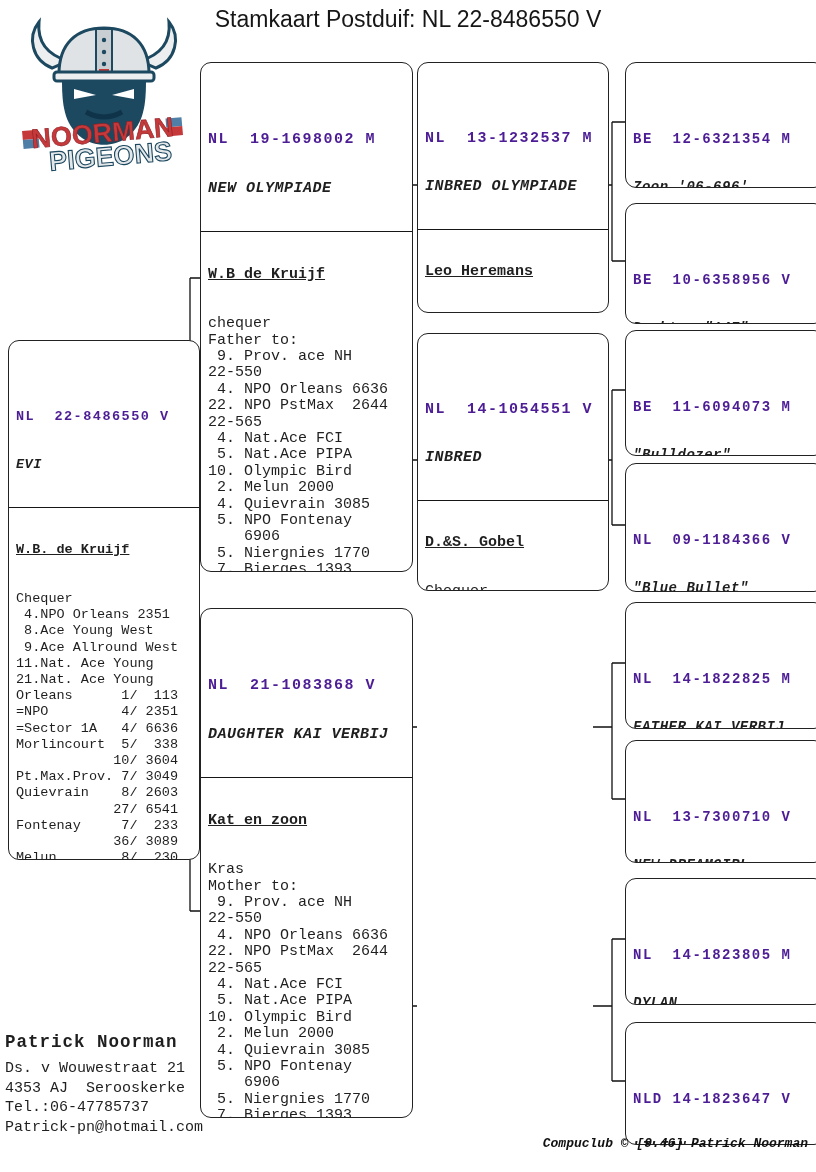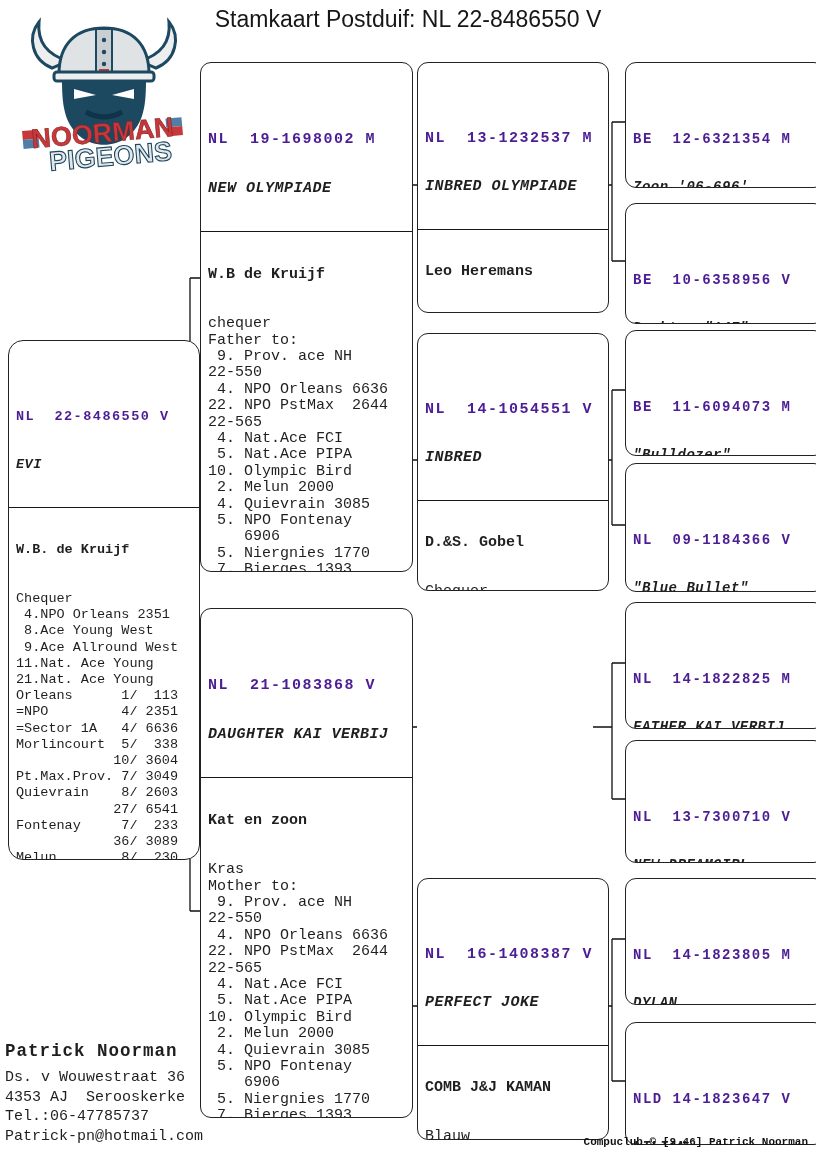--- a/index.html
+++ b/index.html
@@ -3,36 +3,36 @@
 <meta charset="utf-8">
 <style>
   html,body{margin:0;padding:0;background:#fff;}
   .page{position:relative;width:816px;height:1172px;background:#fff;overflow:hidden;
         font-family:"Liberation Mono","DejaVu Sans Mono",monospace;color:#1f1f1f;}
   .title{position:absolute;top:6px;left:0;width:100%;text-align:center;
          font-family:"Liberation Sans","DejaVu Sans",sans-serif;font-size:23px;color:#161616;}
   
   .pbox{position:absolute;border:1.4px solid #222;border-radius:11px;background:#fff;
         padding:3px 7px 0 7px;white-space:pre;overflow:hidden;line-height:16.2px;}
-  .c1{font-size:13.5px;border-radius:15px;}
+  .c1{font-size:13.5px;}
   .c2{font-size:15px;line-height:16.4px;}
   .c3{font-size:15px;}
   .c4{font-size:14px;}
   .hdr{border-bottom:1.5px solid #161616;margin:0 -7px 2px -7px;padding:0 7px 1px 7px;}
   .ring{color:#4c1d95;font-weight:bold;letter-spacing:1.5px;}
   .pname{font-style:italic;font-weight:bold;letter-spacing:0.5px;}
-  .owner{font-weight:bold;}
+  .owner{font-weight:bold;text-decoration:underline;}
   .line{white-space:pre;}
   
   .connectors{position:absolute;left:0;top:0;pointer-events:none;}
   
-  .contact{position:absolute;left:5px;top:1032px;margin-top:9px;}
+  .contact{position:absolute;left:5px;top:1032px;}
   .contact-name{font-weight:bold;font-size:17.5px;letter-spacing:1px;margin-bottom:7px;}
   .contact-lines .line{font-size:15px;line-height:19.5px;}
-  .credit{position:absolute;right:8px;top:1136px;font-size:11px;font-weight:bold;color:#111;}
+  .credit{position:absolute;right:8px;top:1136px;font-size:13px;font-style:italic;font-weight:bold;color:#111;}
   .logo{position:absolute;left:22px;top:14px;}
 </style>
 </head>
 <body>
 
 <div class="page">
 
   <div class="title">Stamkaart Postduif: NL  22-8486550 V</div>
 
   <svg class="logo" width="168" height="160" viewBox="0 0 168 160">
@@ -111,28 +111,20 @@
   <div class="pbox c3" style="left:417px;top:333px;width:176px;height:253px">
     <div class="hdr">
       <div class="ring">NL  14-1054551 V</div>
       <div class="pname">INBRED</div>
     </div>
     <div class="owner line">D.&amp;S. Gobel</div>
     <div><div class="line">Chequer</div></div>
   </div>
 
 
-  <div class="pbox c3" style="left:417px;top:878px;width:176px;height:257px">
-    <div class="hdr">
-      <div class="ring">NL  16-1408387 V</div>
-      <div class="pname">PERFECT JOKE</div>
-    </div>
-    <div class="owner line">COMB J&amp;J KAMAN</div>
-    <div><div class="line">Blauw</div></div>
-  </div>
 
   <div class="pbox c4" style="left:625px;top:62px;width:184px;height:121px">
     <div class="hdr">
       <div class="ring">BE  12-6321354 M</div>
       <div class="pname">Zoon '06-696'</div>
     </div>
     
     
   </div>
 
@@ -195,21 +187,21 @@
       <div class="ring">NLD 14-1823647 V</div>
       <div class="pname">LILIAN</div>
     </div>
     
     
   </div>
 
   <div class="contact">
     <div class="contact-name">Patrick Noorman</div>
     <div class="contact-lines">
-        <div class="line">Ds. v Wouwestraat 36</div>
+        <div class="line">Ds. v Wouwestraat 21</div>
         <div class="line">4353 AJ  Serooskerke</div>
         <div class="line">Tel.:06-47785737</div>
         <div class="line">Patrick-pn@hotmail.com</div>
       </div>
   </div>
 
   <div class="credit">Compuclub © [9.46]  Patrick Noorman</div>
 
 </div>
 

